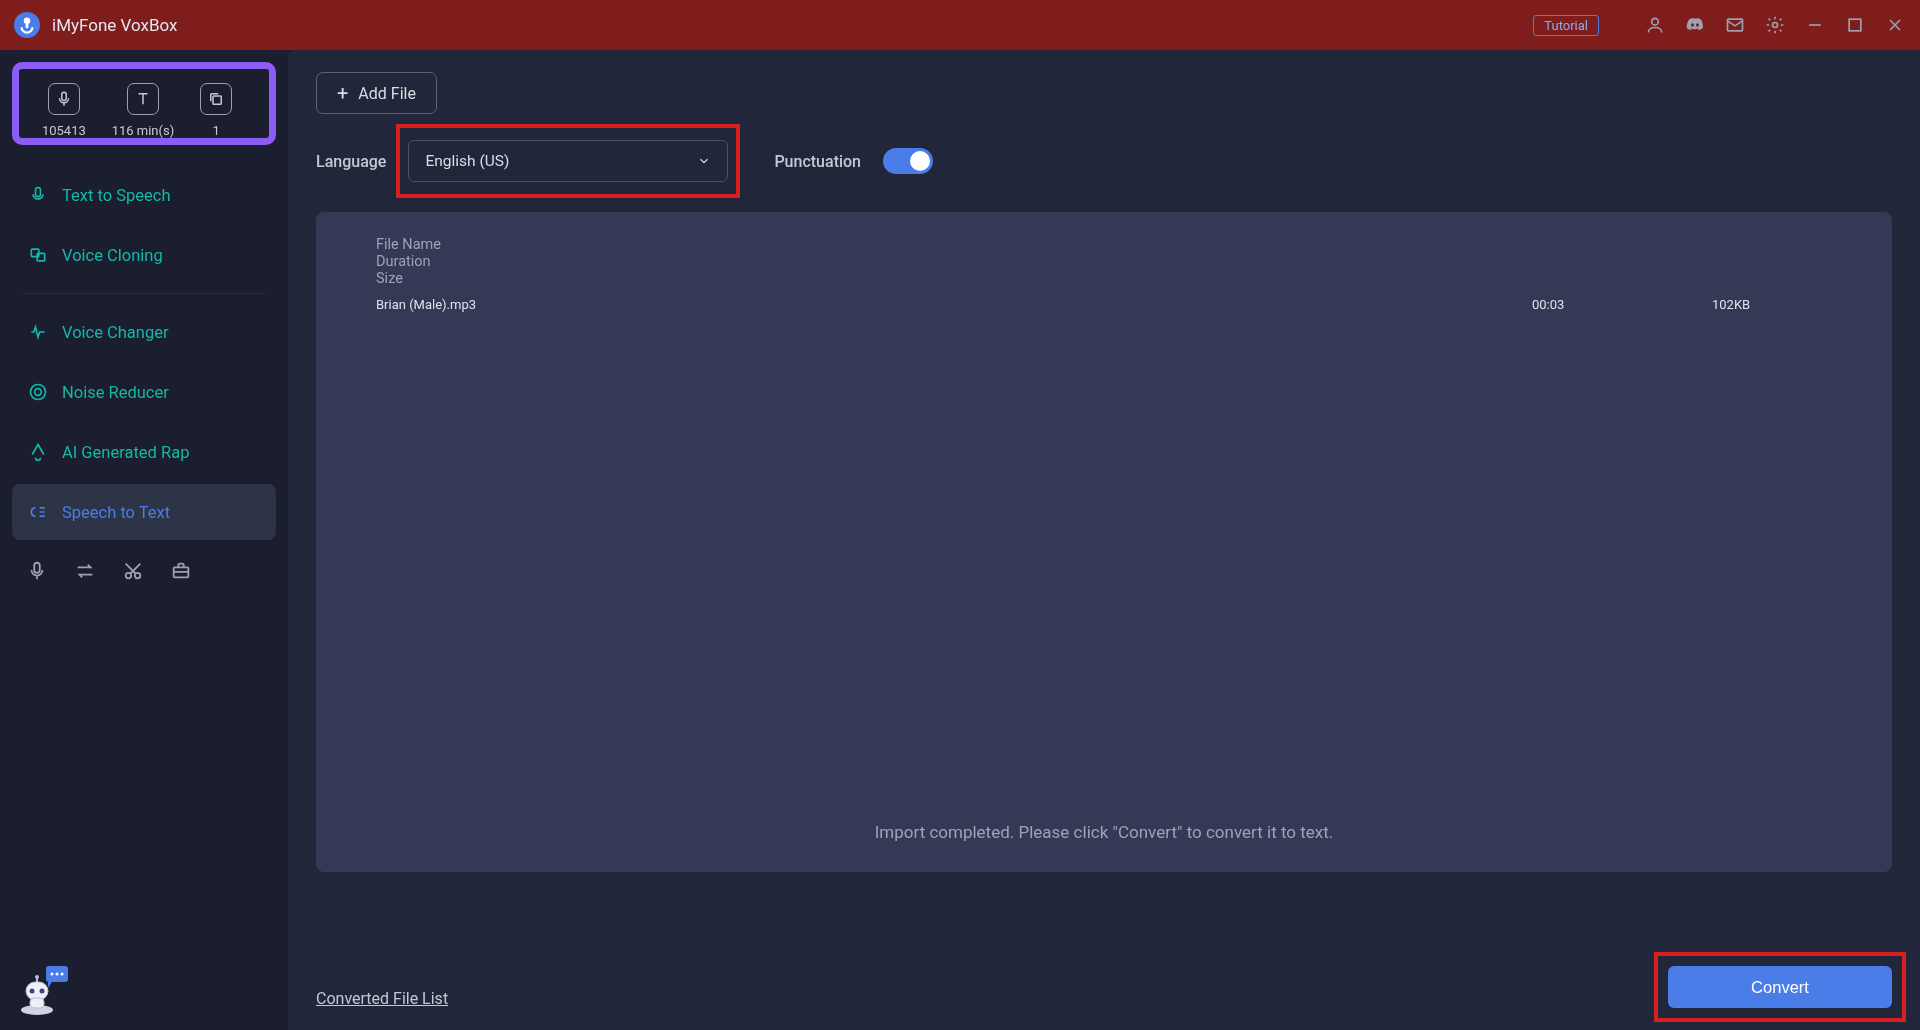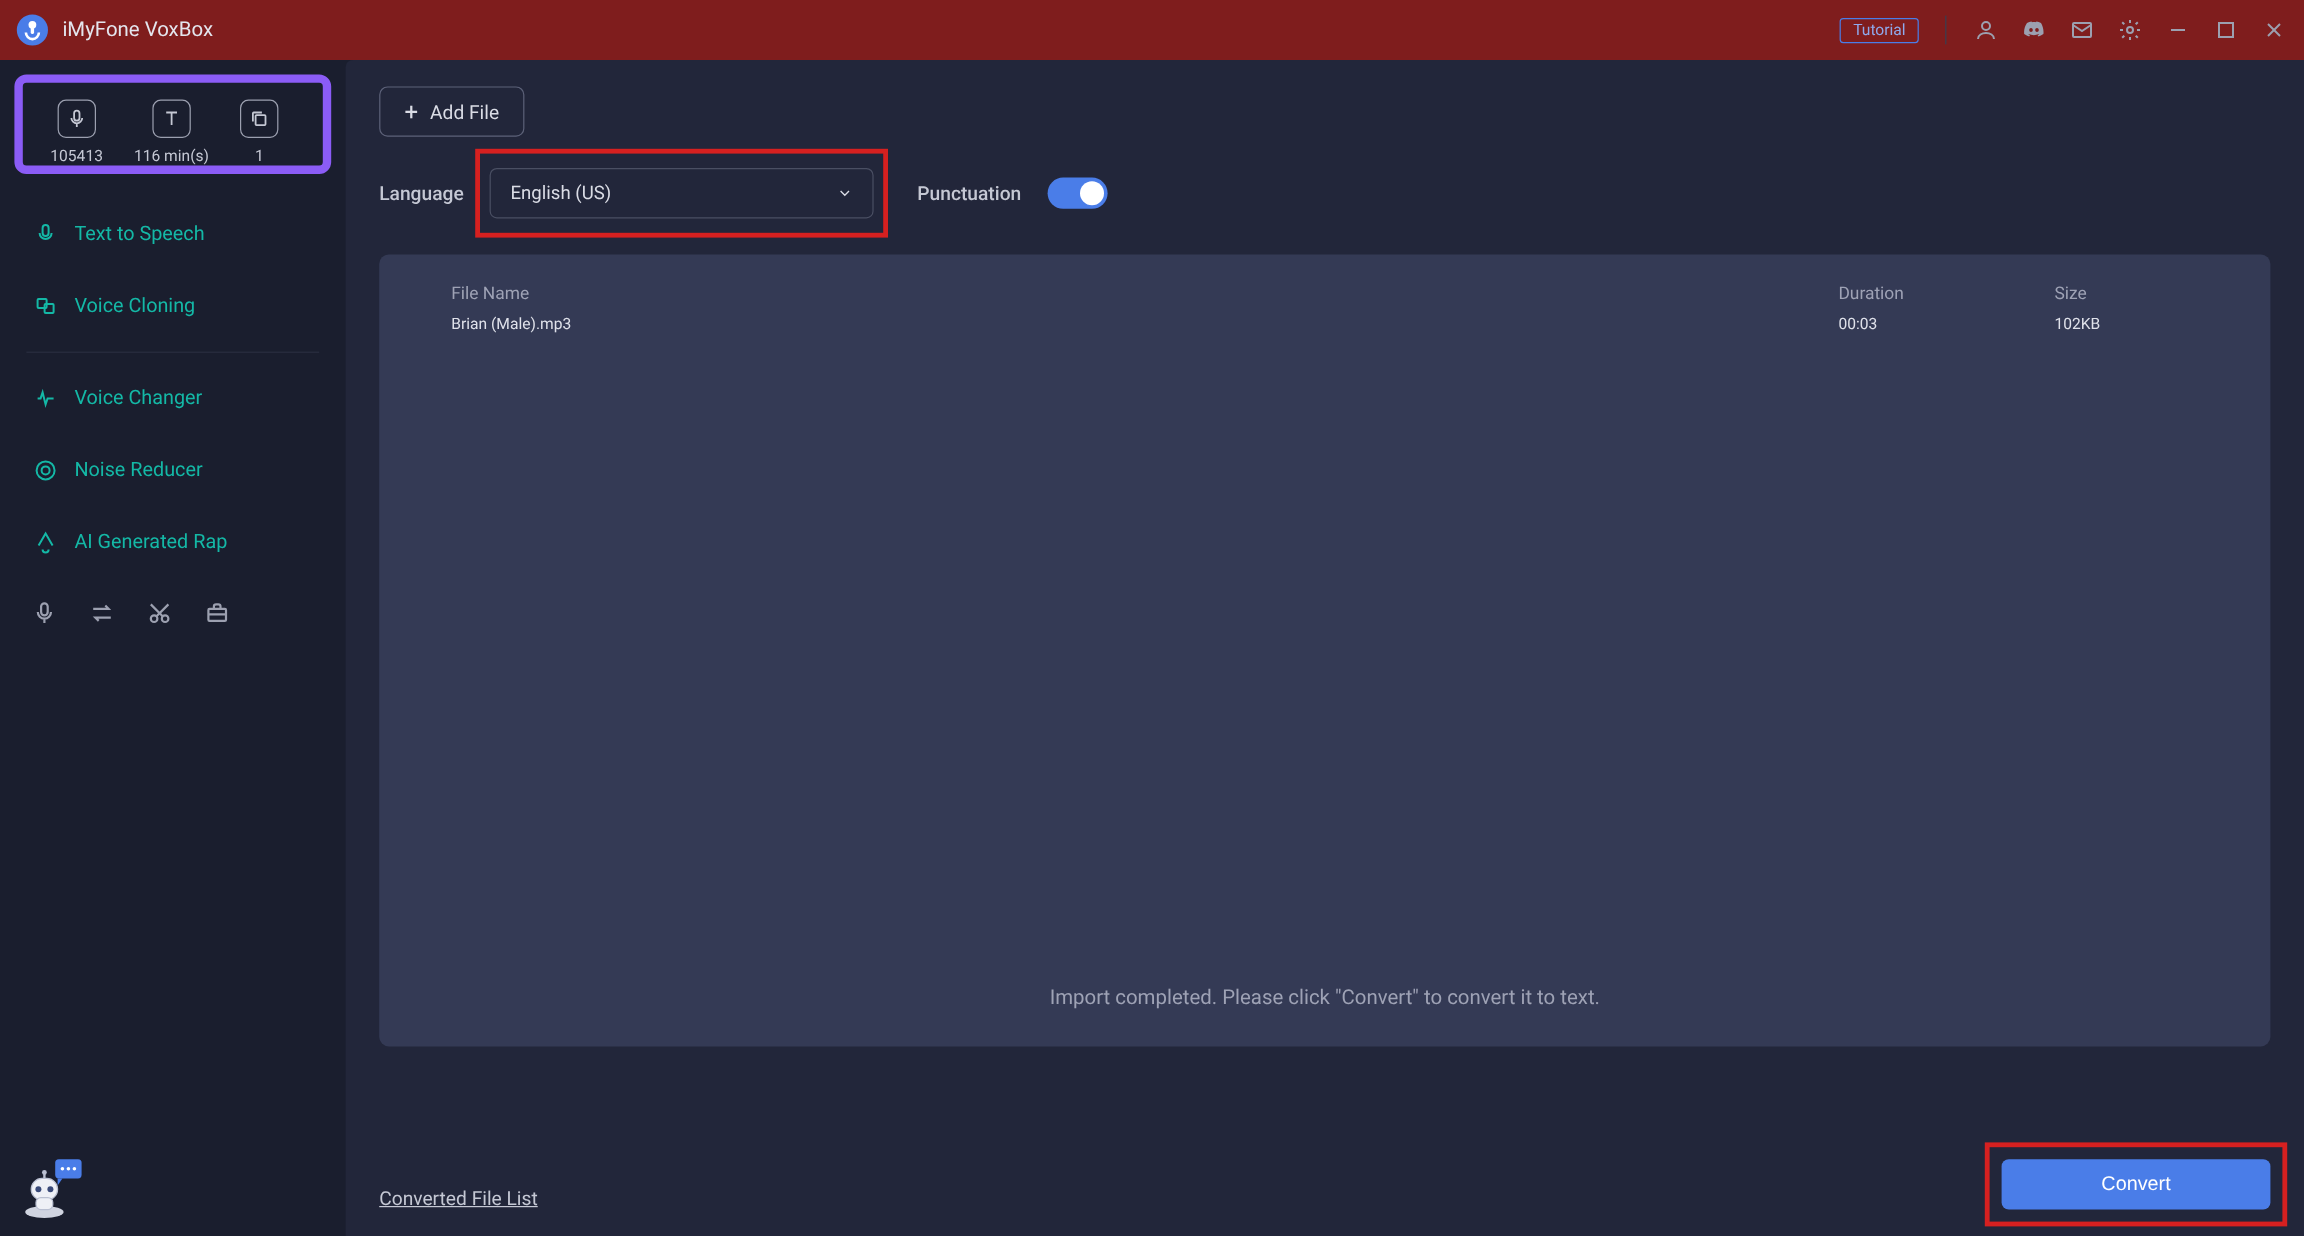--- a/index.html
+++ b/index.html
@@ -104,21 +104,21 @@
 }
 .toggle .knob {
   width: 20px; height: 20px; background: #fff; border-radius: 50%;
   position: absolute; right: 3px; top: 3px;
 }
 .file-panel {
   margin-top: 30px; background: #343a55; border-radius: 8px;
   flex: 1; padding: 24px 60px 20px 60px; display: flex; flex-direction: column;
   min-height: 0; max-height: 660px;
 }
-.file-hdr { display: flex; color: #9ea2b5; font-size: 14.5px; }
+.file-hdr { display: flex; color: #9ea2b5; font-size: 14.5px; flex-direction: column; }
 .col-name { flex: 1; }
 .col-dur { width: 180px; }
 .col-size { width: 120px; }
 .file-row { display: flex; color: #dfe1ea; font-size: 13px; margin-top: 10px; }
 .import-msg {
   margin-top: auto; text-align: center; color: #9ea2b5; font-size: 17px;
   padding: 10px 0;
 }
 .footer-row {
   margin-top: auto; padding-top: 32px; display: flex; align-items: flex-end; justify-content: space-between;
@@ -261,20 +261,26 @@
             <circle cx="12" cy="12" r="4"></circle>
           </svg>
         <span>Noise Reducer</span>
       </div>
       <div class="nav-item">
         <svg viewBox="0 0 24 24" fill="none" stroke="currentColor" stroke-width="2">
             <path d="M5 15l7-12 7 12M9 19a3 3 0 0 0 6 0"></path>
           </svg>
         <span>AI Generated Rap</span>
       </div>
+      <div class="nav-item active">
+        <svg viewBox="0 0 24 24" fill="none" stroke="currentColor" stroke-width="2">
+            <path d="M4 12c0-3 2-5 5-5m0 10c-3 0-5-2-5-5m10-5h6M14 12h6M14 17h6"></path>
+          </svg>
+        <span>Speech to Text</span>
+      </div>
     </div>
 
     <div class="tool-row">
       <div class="tool-icon"><svg viewBox="0 0 24 24" fill="none" stroke="currentColor" stroke-width="2">
             <rect x="9" y="3" width="6" height="11" rx="3"></rect>
             <path d="M6 11a6 6 0 0 0 12 0M12 17v4"></path>
           </svg></div>
       <div class="tool-icon"><svg viewBox="0 0 24 24" fill="none" stroke="currentColor" stroke-width="2">
             <path d="M4 8h14l-3-3M20 16H6l3 3"></path>
           </svg></div>
@@ -300,21 +306,21 @@
       <span class="ctrl-label">Language</span>
       <div class="lang-wrap">
         <div class="lang-select">
           <span>English (US)</span>
           <svg class="chevron" viewBox="0 0 24 24" fill="none" stroke="currentColor" stroke-width="2">
               <path d="M6 9l6 6 6-6"></path>
             </svg>
         </div>
         <div class="lang-highlight"></div>
       </div>
-      <span class="ctrl-label" style="margin-left:14px">Punctuation</span>
+      <span class="ctrl-label" style="margin-left:24px">Punctuation</span>
       <div class="toggle">
         <div class="knob"></div>
       </div>
     </div>
 
     <div class="file-panel">
       <div class="file-hdr">
         <div class="col-name">File Name</div>
         <div class="col-dur">Duration</div>
         <div class="col-size">Size</div>

